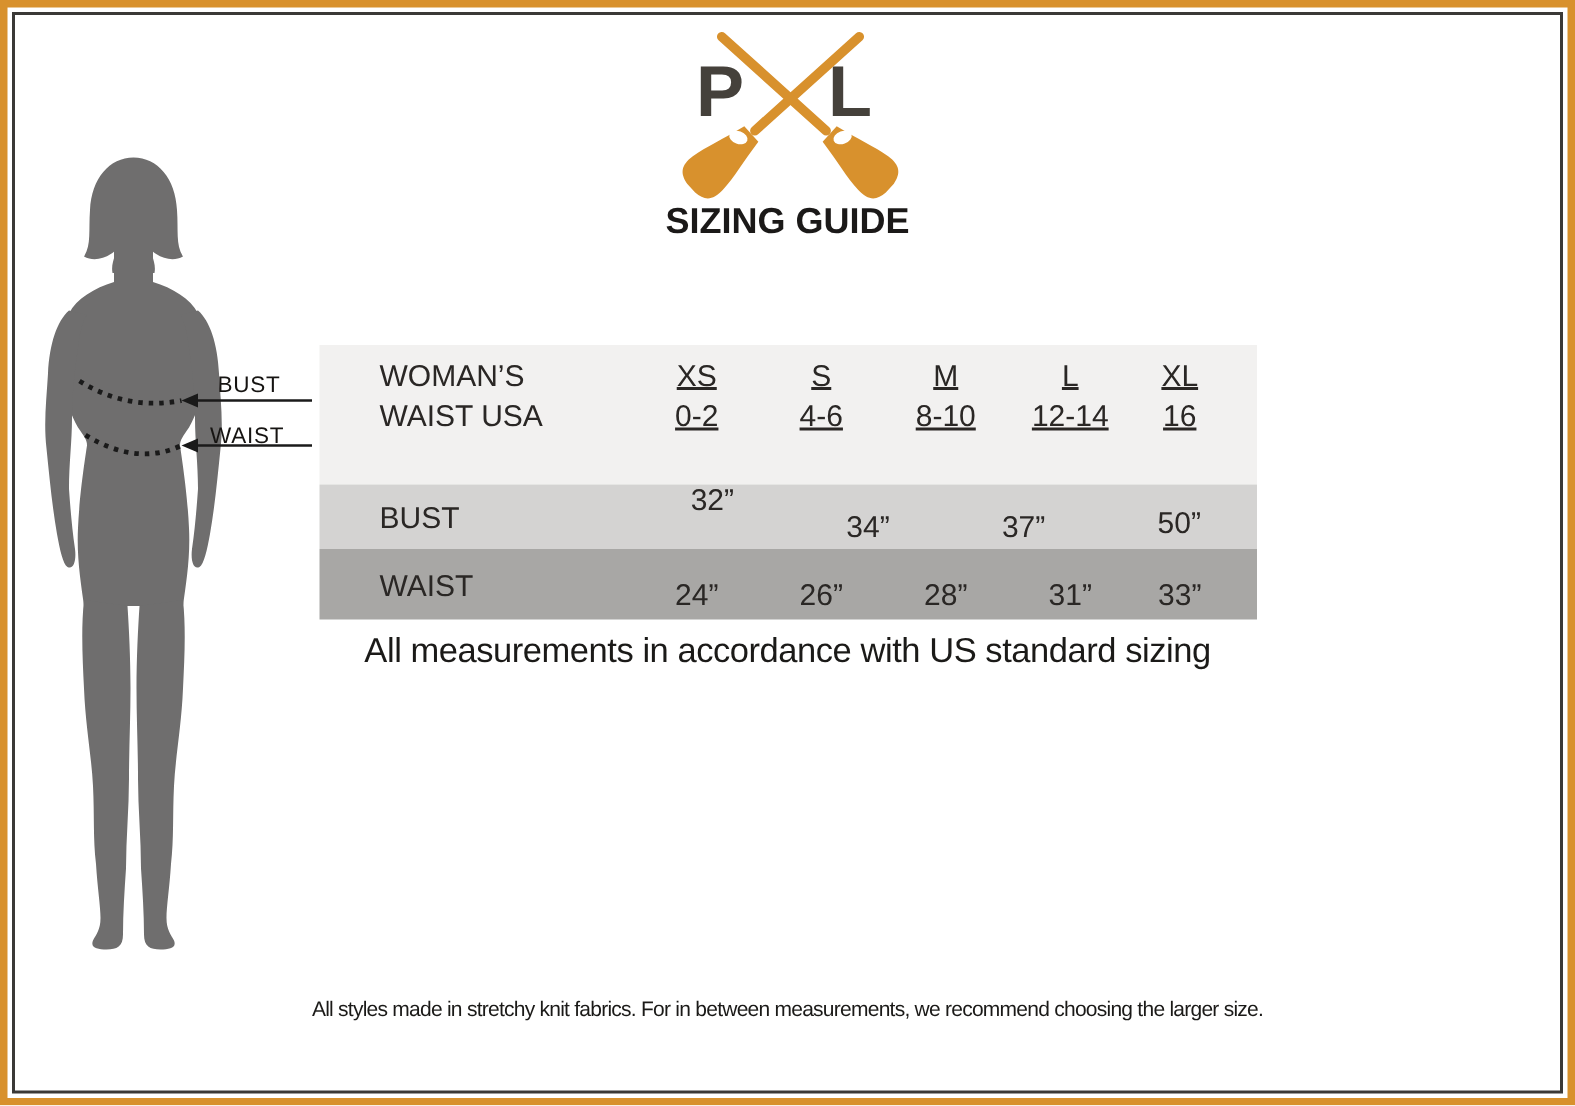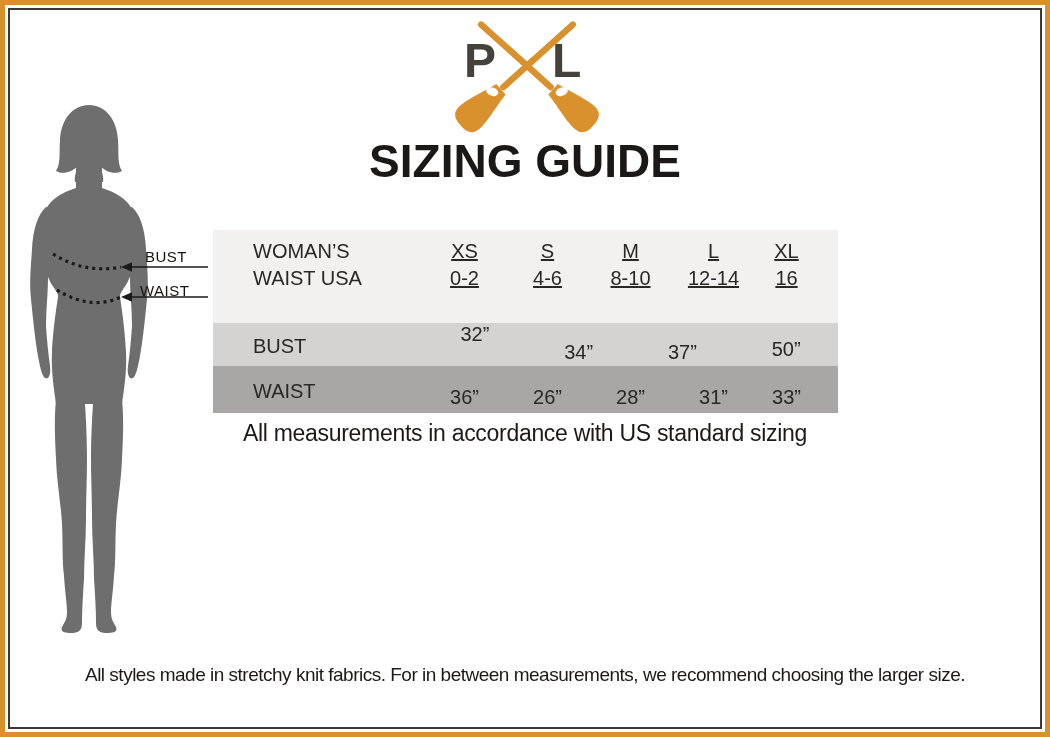--- a/index.html
+++ b/index.html
@@ -3,21 +3,21 @@
 <meta charset="utf-8">
 <style>
   html,body{margin:0;padding:0;background:#fff;}
   .canvas{position:relative;width:1050px;height:737px;background:#ffffff;
           font-family:"Liberation Sans",sans-serif;color:#242220;overflow:hidden;}
   .frame-outer{position:absolute;inset:0;border:5px solid #d8912d;box-sizing:border-box;}
   .frame-inner{position:absolute;inset:8px;border:2px solid #3b3937;box-sizing:border-box;}
   .logo{position:absolute;left:448px;top:18px;width:158px;height:118px;}
   .logo text{font-family:"Liberation Sans",sans-serif;}
   .title{position:absolute;left:0;top:134px;width:100%;margin:0;text-align:center;
-         font-size:46px;font-weight:700;letter-spacing:0;color:#1b1918;}
+         font-size:24px;font-weight:700;letter-spacing:0;color:#1b1918;}
   .silhouette{position:absolute;left:25px;top:104px;width:130px;height:530px;}
   .measure{position:absolute;left:25px;top:240px;width:192px;height:70px;}
   .pointer-label{position:absolute;font-size:15px;font-weight:400;letter-spacing:.5px;color:#161412;}
   .bust-label{left:145px;top:248px;}
   .waist-label{left:140px;top:282px;}
   .size-table{position:absolute;left:213px;top:230px;width:625px;font-size:20px;color:#2a2725;}
   .trow{display:flex;box-sizing:border-box;}
   .thead{height:93px;background:#f2f1f0;}
   .rbust{height:43px;background:#d4d3d2;}
   .rwaist{height:47px;background:#a8a7a5;}
@@ -30,21 +30,21 @@
   .rwaist .cell-label{padding-top:14px;}
   .rbust .cell:nth-child(2){}
   .rbust .cell:nth-child(3){padding-top:18px;}
   .rbust .cell:nth-child(4){padding-top:18px;}
   .rbust .cell:nth-child(5){padding-top:15px;}
   .rbust .cell:nth-child(6){padding-top:15px;}
   .rwaist .cell{padding-top:20px;}
   .note{position:absolute;left:0;top:420px;width:100%;text-align:center;
         font-size:23px;letter-spacing:-.3px;color:#1b1a18;}
   .footer{position:absolute;left:0;top:664px;width:100%;text-align:center;
-        font-size:19px;letter-spacing:-.5px;color:#1b1a18;}
+        font-size:14px;letter-spacing:-.5px;color:#1b1a18;}
 </style>
 </head>
 <body>
 
 <div class="canvas">
 
   <div class="frame-outer"></div>
   <div class="frame-inner"></div>
 
   <svg class="logo" viewBox="0 0 158 118" aria-hidden="true">
@@ -119,21 +119,21 @@
     <div class="trow rbust">
       <div class="cell-label">BUST</div>
       <div class="cell">32”</div>
       <div class="cell">34”</div>
       <div class="cell">37”</div>
       <div class="cell">50”</div>
     </div>
 
     <div class="trow rwaist">
       <div class="cell-label">WAIST</div>
-      <div class="cell">36”</div>
+      <div class="cell">24”</div>
       <div class="cell">26”</div>
       <div class="cell">28”</div>
       <div class="cell">31”</div>
       <div class="cell">33”</div>
     </div>
   </div>
 
   <div class="note">All measurements in accordance with US standard sizing</div>
   <div class="footer">All styles made in stretchy knit fabrics. For in between measurements, we recommend choosing the larger size.</div>
 

